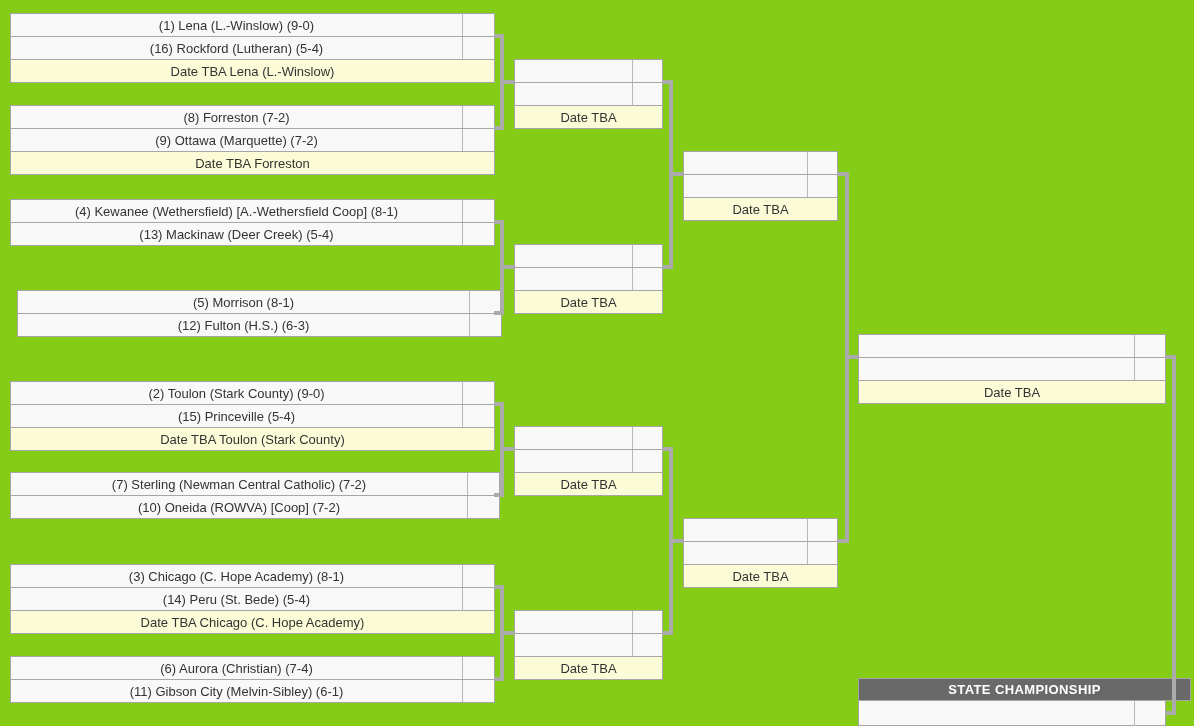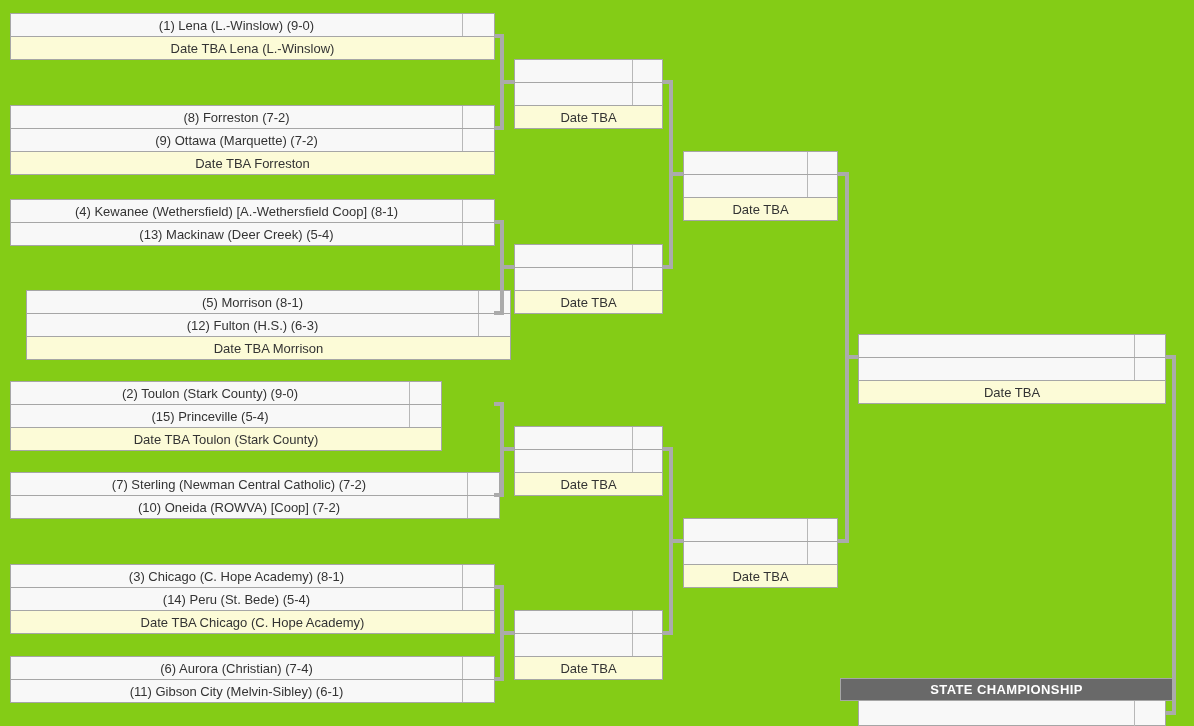--- a/index.html
+++ b/index.html
@@ -36,20 +36,24 @@
 </head>
 <body>
 
 <div class="stage">
 
   <div class="match r1" style="left:10px;top:13px;width:485px">
     <div class="row">
       <div class="cell-name">(1) Lena (L.-Winslow) (9-0)</div>
       <div class="cell-score"></div>
     </div>
+    <div class="row">
+      <div class="cell-name">(16) Rockford (Lutheran) (5-4)</div>
+      <div class="cell-score"></div>
+    </div>
     <div class="row row-date">Date TBA Lena (L.-Winslow)</div>
   </div>
 
   <div class="match r1" style="left:10px;top:105px;width:485px">
     <div class="row">
       <div class="cell-name">(8) Forreston (7-2)</div>
       <div class="cell-score"></div>
     </div>
     <div class="row">
       <div class="cell-name">(9) Ottawa (Marquette) (7-2)</div>
@@ -62,33 +66,32 @@
     <div class="row">
       <div class="cell-name">(4) Kewanee (Wethersfield) [A.-Wethersfield Coop] (8-1)</div>
       <div class="cell-score"></div>
     </div>
     <div class="row">
       <div class="cell-name">(13) Mackinaw (Deer Creek) (5-4)</div>
       <div class="cell-score"></div>
     </div>
   </div>
 
-  <div class="match r1" style="left:26px;top:290px;width:485px">
+  <div class="match r1" style="left:17px;top:290px;width:485px">
     <div class="row">
       <div class="cell-name">(5) Morrison (8-1)</div>
       <div class="cell-score"></div>
     </div>
     <div class="row">
       <div class="cell-name">(12) Fulton (H.S.) (6-3)</div>
       <div class="cell-score"></div>
     </div>
-    <div class="row row-date">Date TBA Morrison</div>
-  </div>
-
-  <div class="match r1" style="left:10px;top:381px;width:432px">
+  </div>
+
+  <div class="match r1" style="left:10px;top:381px;width:485px">
     <div class="row">
       <div class="cell-name">(2) Toulon (Stark County) (9-0)</div>
       <div class="cell-score"></div>
     </div>
     <div class="row">
       <div class="cell-name">(15) Princeville (5-4)</div>
       <div class="cell-score"></div>
     </div>
     <div class="row row-date">Date TBA Toulon (Stark County)</div>
   </div>
@@ -204,21 +207,21 @@
       <div class="cell-name"></div>
       <div class="cell-score"></div>
     </div>
     <div class="row">
       <div class="cell-name"></div>
       <div class="cell-score"></div>
     </div>
     <div class="row row-date">Date TBA</div>
   </div>
 
-  <div class="champ-header" style="left:840px;top:678px;width:333px;height:23px">STATE CHAMPIONSHIP</div>
+  <div class="champ-header" style="left:858px;top:678px;width:333px;height:23px">STATE CHAMPIONSHIP</div>
   <div class="match champ" style="left:858px;top:700px;width:308px;height:26px">
     <div class="row" style="height:25px">
       <div class="cell-name"></div>
       <div class="cell-score"></div>
     </div>
   </div>
 
   <div class="conn" style="left:494px;top:34px;width:10px;height:4px"></div>
   <div class="conn" style="left:500px;top:34px;width:4px;height:96px"></div>
   <div class="conn" style="left:494px;top:126px;width:10px;height:4px"></div>

